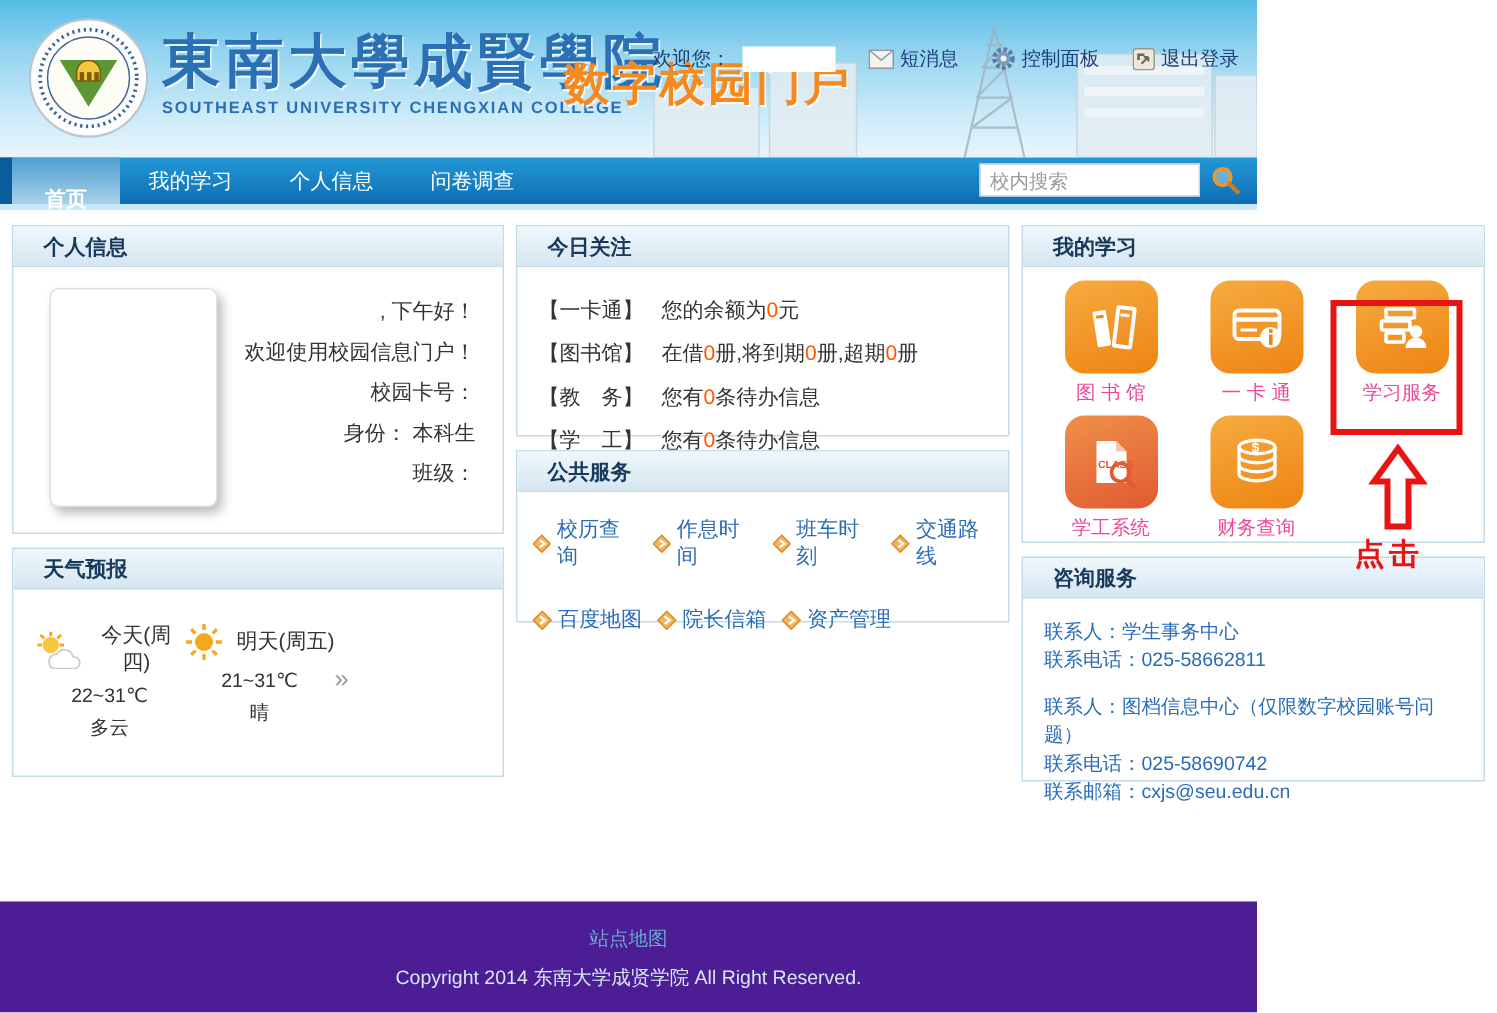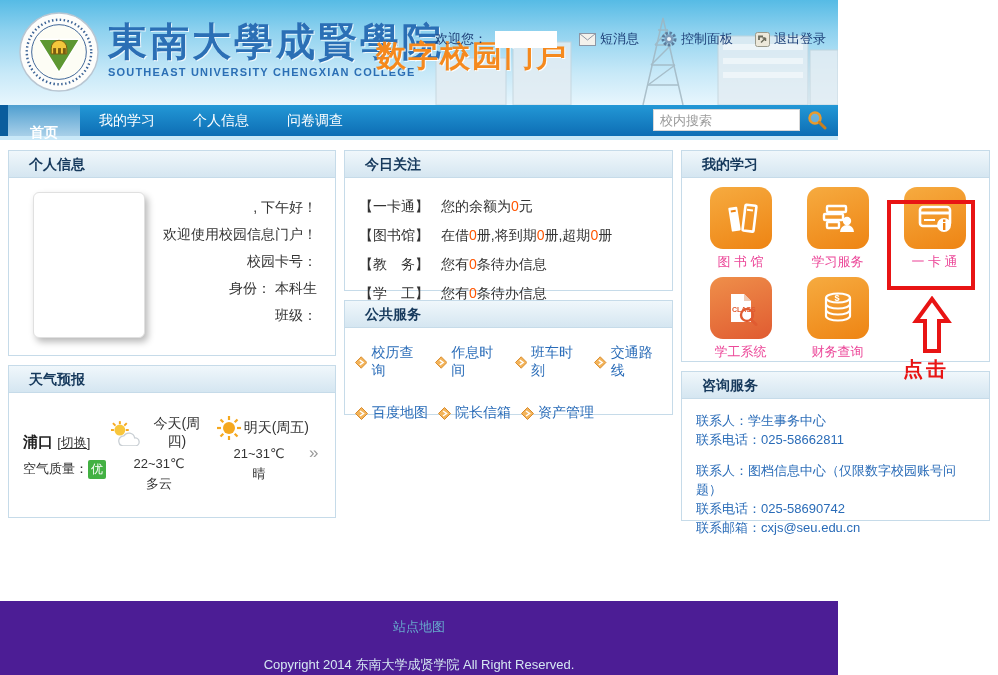--- a/index.html
+++ b/index.html
@@ -56,21 +56,21 @@
   .greeting { padding-left:66px; }
 
   
   .weather-body { display:flex; align-items:flex-start; padding:22px 6px 0 14px; height:124px; }
   .w-city { font-size:15px; color:#222; margin-top:18px; width:86px; }
   .w-city .city { font-weight:700; }
   .w-switch { font-size:13px; color:#333; text-decoration:underline; cursor:pointer; }
   .w-air { font-size:13px; color:#333; margin-top:8px; white-space:nowrap; }
   .aq-badge { display:inline-block; background:#43b143; color:#fff; font-size:12px; padding:1px 3px; border-radius:2px; }
   .w-day { width:100px; text-align:center; font-size:13px; color:#333; }
-  .w-day .d-top { display:flex; align-items:center; justify-content:flex-end; gap:2px; font-size:14px; }
+  .w-day .d-top { display:flex; align-items:center; justify-content:space-between; gap:2px; font-size:14px; }
   .w-day .d-temp { margin-top:5px; }
   .w-day .d-desc { margin-top:4px; }
   .w-more { color:#999; font-size:17px; margin-top:28px; cursor:pointer; }
 
   
   .today-body { padding:14px 14px 10px 14px; font-size:14px; color:#333; height:112px; }
   .trow { display:flex; line-height:29px; }
   .tlabel { flex:0 0 82px; }
   .hl { color:#ff5500; }
 
@@ -95,21 +95,21 @@
   .anno-click { position:absolute; left:221px; top:178px; font-size:20px; font-weight:700; color:#e81414; letter-spacing:3px; }
 
   
   .consult-body { padding:12px 10px 10px 14px; font-size:13px; color:#2a6cb8; height:121px; }
   .c-line { line-height:19px; }
   .c-gap { height:12px; }
 
   
   .footer { flex:0 0 74px; height:74px; background:#4c1d95; text-align:center; padding-top:16px; margin-top:auto; }
   .f-sitemap { font-size:13px; color:#67a9cd; text-decoration:none; cursor:pointer; }
-  .f-copy { font-size:13px; color:#d5e7f2; margin-top:20px; }
+  .f-copy { font-size:13px; color:#d5e7f2; margin-top:8px; }
 </style>
 </head>
 <body>
 
 <div class="page">
 
   <div class="header">
     <svg class="hdr-buildings" width="420" height="105" viewBox="0 0 420 105">
       <g fill="#e3edf3" stroke="#c3d3dc" stroke-width="1" opacity="0.85">
         <rect x="18" y="58" width="70" height="47"></rect>
@@ -211,29 +211,20 @@
             <div>校园卡号：</div>
             <div>身份： 本科生</div>
             <div>班级：</div>
           </div>
         </div>
       </div>
 
       <div class="panel">
         <div class="panel-hd">天气预报</div>
         <div class="weather-body">
-          <div class="w-city">
-            <div>
-              <span class="city">浦口</span>
-              <span class="w-switch">[切换]</span>
-            </div>
-            <div class="w-air">
-              <span>空气质量：</span><span class="aq-badge">优</span>
-            </div>
-          </div>
 
           <div class="w-day">
             <div class="d-top">
               <svg width="34" height="26" viewBox="0 0 34 26">
                 <g stroke="#f5a81f" stroke-width="2">
                     <line x1="11" y1="1" x2="11" y2="4"></line>
                     <line x1="2" y1="10" x2="5" y2="10"></line>
                     <line x1="4" y1="3" x2="6.5" y2="5.5"></line>
                     <line x1="18" y1="3" x2="15.5" y2="5.5"></line>
                     <line x1="20" y1="10" x2="17" y2="10"></line>
@@ -373,44 +364,44 @@
                       <line x1="25" y1="12" x2="31" y2="12" stroke="#fff" stroke-width="2"></line>
                     </g>
                 </svg>
               </div>
               <div class="tile-lb">图 书 馆</div>
             </div>
 
             <div class="tile">
               <div class="tile-ic">
                 <svg width="40" height="40" viewBox="0 0 40 40">
+                  <rect x="5" y="9" width="30" height="19" rx="3" fill="none" stroke="#fff" stroke-width="2.6"></rect>
+                  <line x1="5" y1="15" x2="35" y2="15" stroke="#fff" stroke-width="3"></line>
+                  <line x1="9" y1="22" x2="20" y2="22" stroke="#fff" stroke-width="2"></line>
+                  <circle cx="29" cy="27" r="7" fill="#fff"></circle>
+                  <rect x="28" y="21.5" width="2.4" height="2.4" fill="#ee8413"></rect>
+                  <rect x="28" y="25" width="2.4" height="7" fill="#ee8413"></rect>
+                </svg>
+              </div>
+              <div class="tile-lb">一 卡 通</div>
+            </div>
+
+            <div class="tile">
+              <div class="tile-ic">
+                <svg width="40" height="40" viewBox="0 0 40 40">
                   <g fill="none" stroke="#fff" stroke-width="2.4">
                     <rect x="9" y="8" width="19" height="6" rx="1"></rect>
                     <rect x="6" y="16" width="19" height="6" rx="1"></rect>
                     <rect x="9" y="24" width="12" height="6" rx="1"></rect>
                   </g>
                   <circle cx="29" cy="23" r="4.2" fill="#fff"></circle>
                   <path d="M22 34 a7 7 0 0 1 14 0 Z" fill="#fff"></path>
                 </svg>
               </div>
               <div class="tile-lb">学习服务</div>
-            </div>
-
-            <div class="tile">
-              <div class="tile-ic">
-                <svg width="40" height="40" viewBox="0 0 40 40">
-                  <rect x="5" y="9" width="30" height="19" rx="3" fill="none" stroke="#fff" stroke-width="2.6"></rect>
-                  <line x1="5" y1="15" x2="35" y2="15" stroke="#fff" stroke-width="3"></line>
-                  <line x1="9" y1="22" x2="20" y2="22" stroke="#fff" stroke-width="2"></line>
-                  <circle cx="29" cy="27" r="7" fill="#fff"></circle>
-                  <rect x="28" y="21.5" width="2.4" height="2.4" fill="#ee8413"></rect>
-                  <rect x="28" y="25" width="2.4" height="7" fill="#ee8413"></rect>
-                </svg>
-              </div>
-              <div class="tile-lb">一 卡 通</div>
             </div>
 
             <div class="tile">
               <div class="tile-ic red">
                 <svg width="40" height="40" viewBox="0 0 40 40">
                   <path d="M10 6 h13 l7 7 v21 h-20 Z" fill="#fff"></path>
                   <path d="M23 6 v7 h7" fill="#efc9b4"></path>
                   <text x="11" y="24" font-size="7" font-weight="bold" fill="#e05b31" font-family="Liberation Sans, sans-serif">CLASS</text>
                   <circle cx="26" cy="27" r="6" fill="none" stroke="#e05b31" stroke-width="2.4"></circle>
                   <line x1="30" y1="31.5" x2="35" y2="36.5" stroke="#e05b31" stroke-width="3" stroke-linecap="round"></line>

